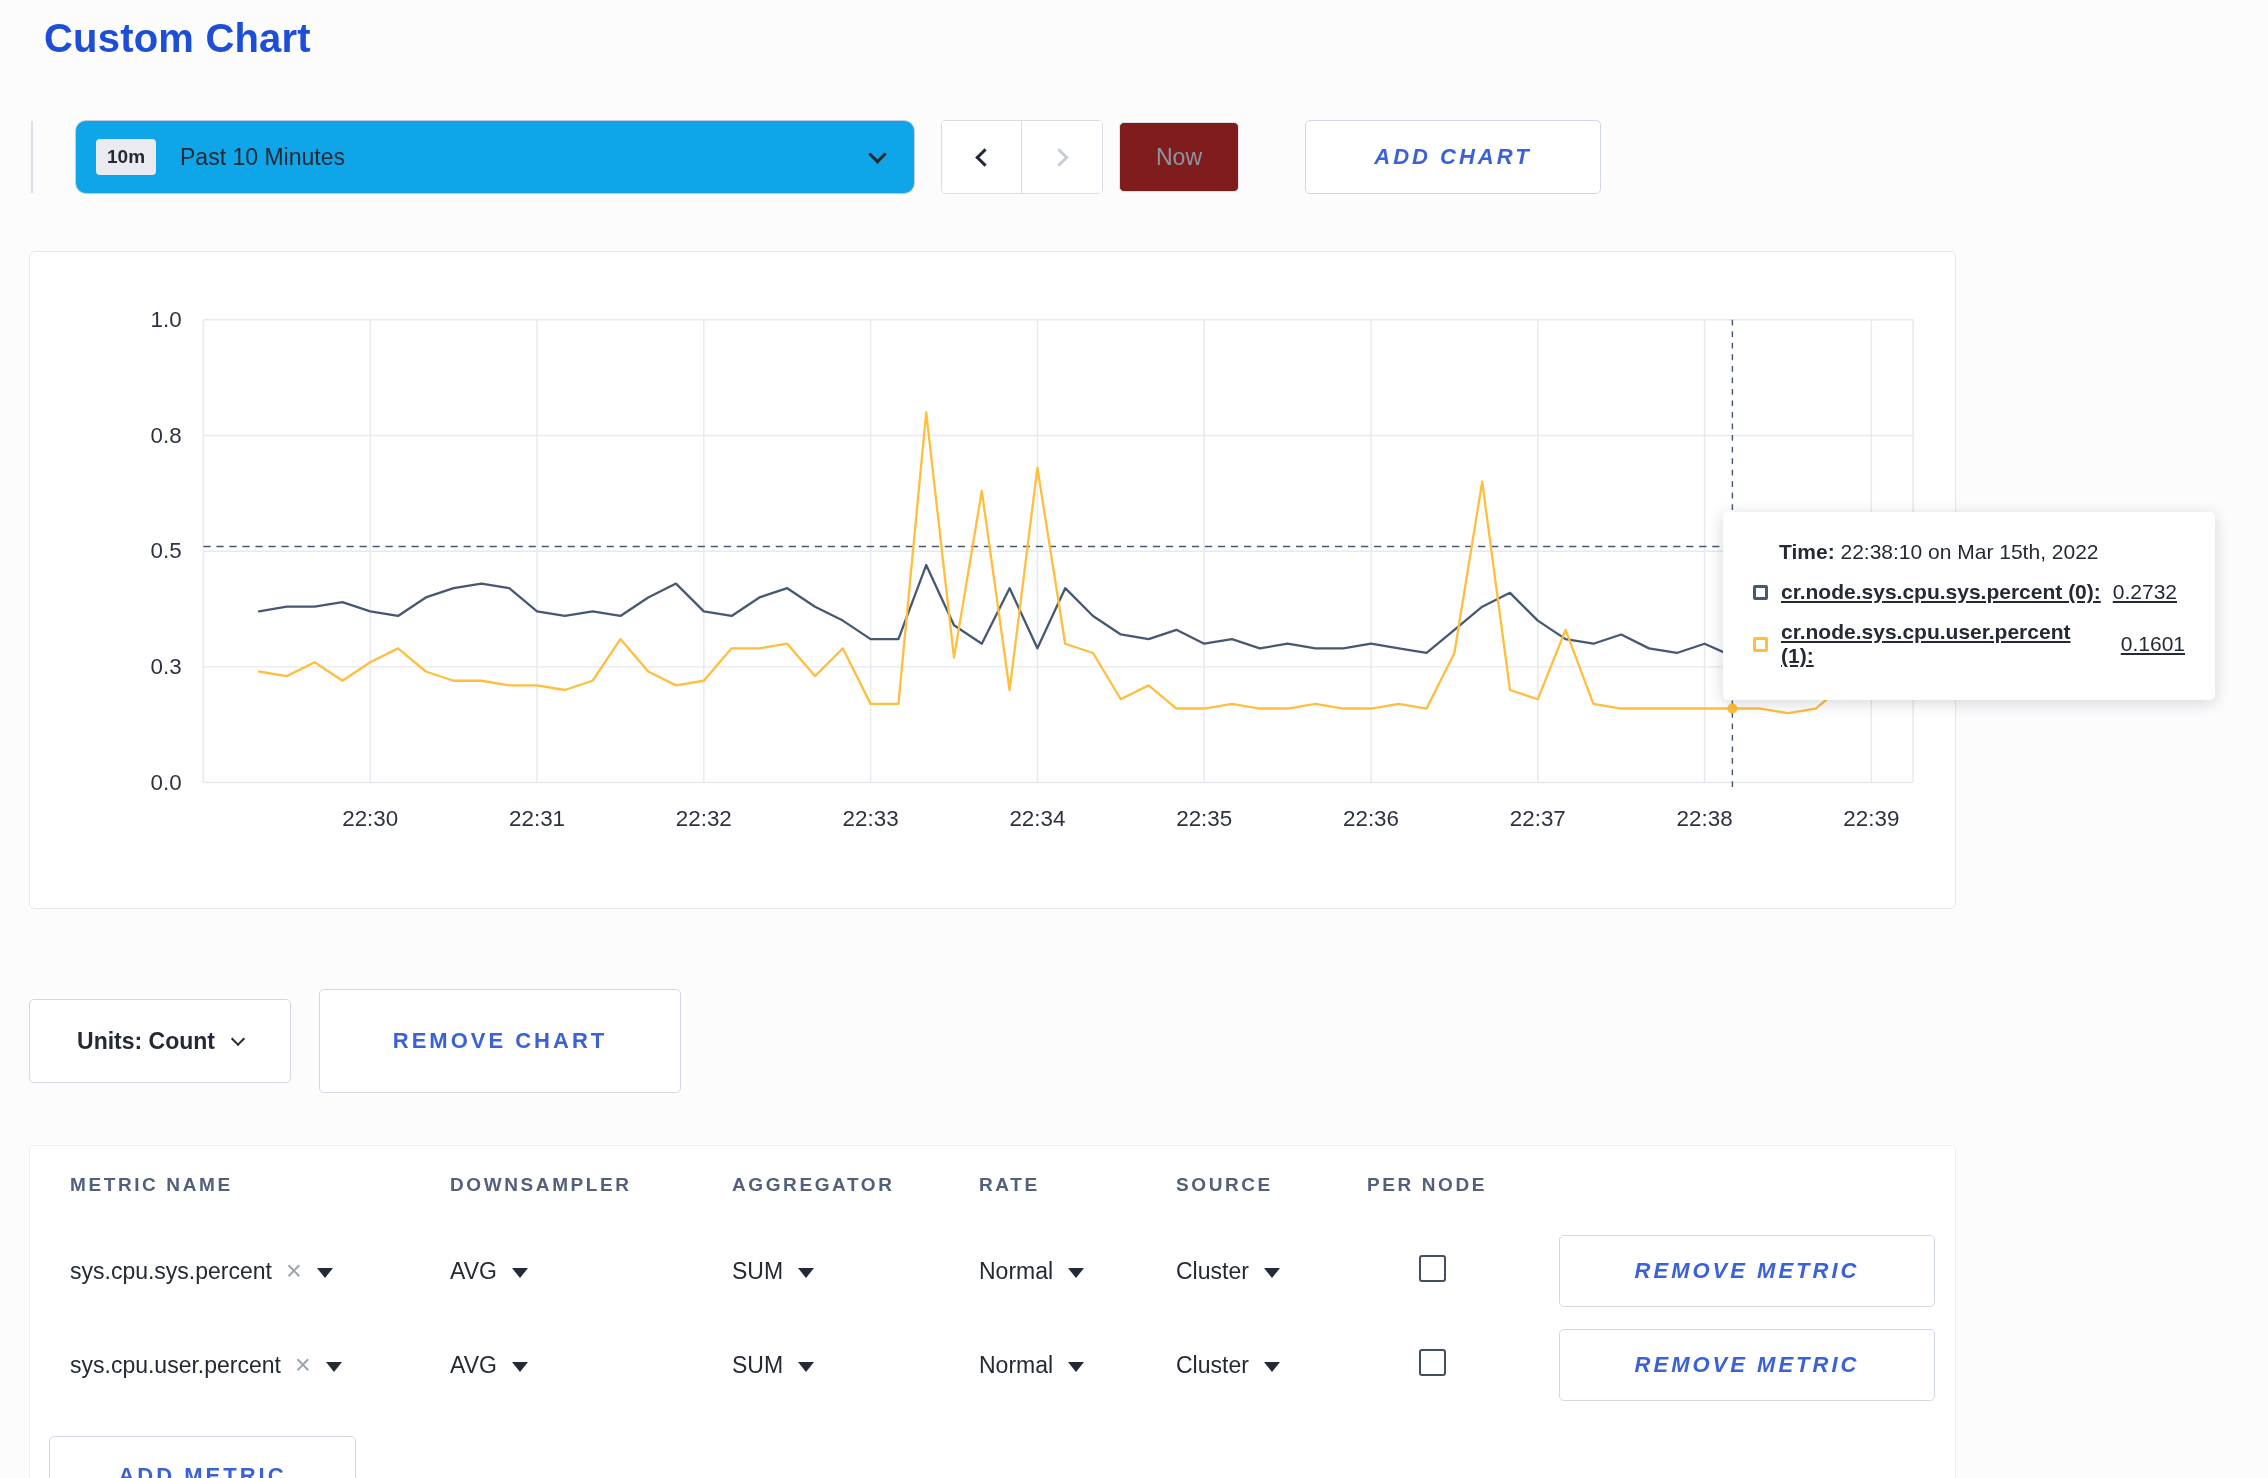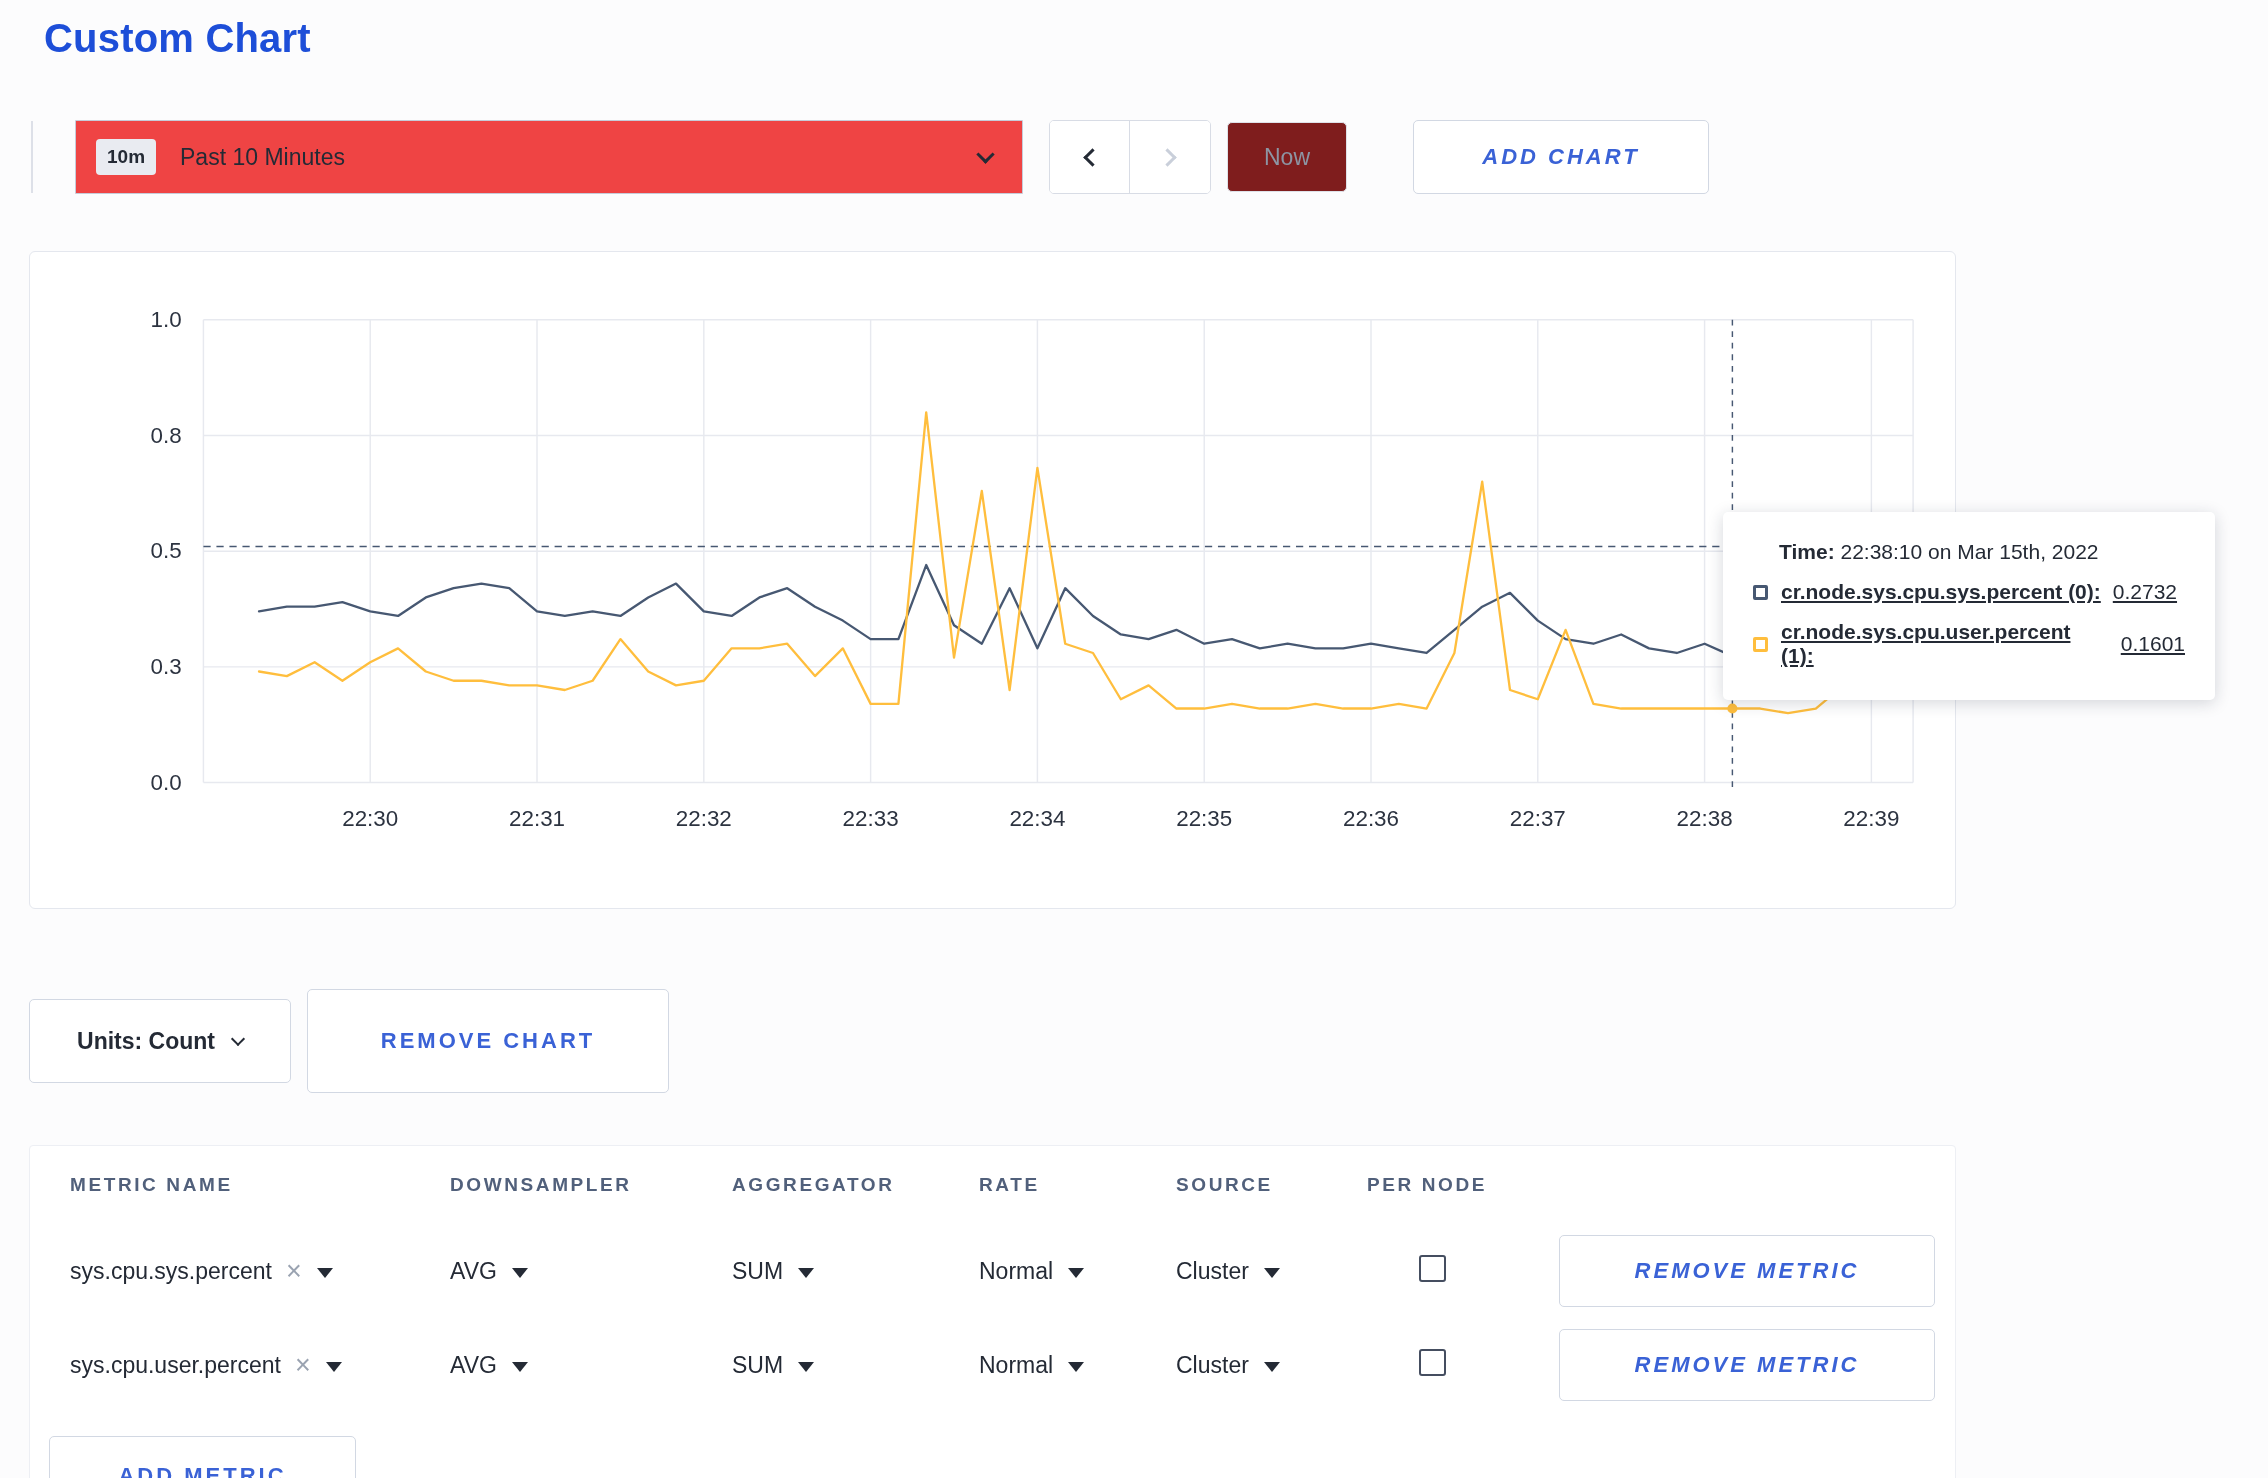--- a/index.html
+++ b/index.html
@@ -11,22 +11,22 @@
     --accent: #3a62d6;
   }
   .page { position: relative; width: 2268px; height: 1478px; }
 
   .page-title { font-size: 40px; font-weight: 700; color: #1d4ed8; margin: 16px 0 0 44px; letter-spacing: .2px; }
 
   
   .controls-row { display: flex; align-items: center; margin: 58px 0 0 31px; height: 76px; }
   .controls-rule { width: 2px; height: 72px; background: #dde0e8; margin-right: 42px; }
   .time-dropdown {
-    width: 948px; height: 74px; background: #ef4444; border: 1.5px solid #c6ccd9;
-    border-radius: 1px; display: flex; align-items: center; padding: 0 30px 0 20px; cursor: pointer;
+    width: 840px; height: 74px; background: #0ea5e9; border: 1.5px solid #c6ccd9;
+    border-radius: 11px; display: flex; align-items: center; padding: 0 30px 0 20px; cursor: pointer;
   }
   .time-badge { background: #e9ebf1; border-radius: 4px; font-size: 19px; font-weight: 700; padding: 7px 11px; }
   .time-label { font-size: 23px; margin-left: 24px; }
   .chev { display: inline-block; width: 13px; height: 13px; border-right: 3px solid #242a35; border-bottom: 3px solid #242a35; }
   .chev-down  { transform: rotate(45deg); margin-left: auto; margin-top: -6px; }
   .chev-left  { transform: rotate(135deg); margin-left: 5px; }
   .chev-right { transform: rotate(-45deg); margin-right: 5px; }
   .chev.light { border-color: #c9cfda; }
   .chev.small { width: 10px; height: 10px; border-width: 2.5px; }
 
@@ -54,21 +54,21 @@
     position: absolute; left: 1693px; top: 260px; width: 492px; background: #fff; border-radius: 5px;
     box-shadow: 0 3px 16px rgba(23,34,53,.18); padding: 28px 30px 32px 30px; z-index: 5;
   }
   .tt-time { font-size: 21px; padding-left: 26px; margin-bottom: 8px; }
   .tt-row { display: flex; align-items: center; font-size: 21px; margin-top: 16px; text-decoration: underline; }
   .tt-swatch { width: 15px; height: 15px; border: 3px solid #242a35; border-radius: 2px; background: #fff; margin-right: 13px; flex: none; }
   .tt-label { font-weight: 700; }
   .tt-val { margin-left: 12px; }
 
   
-  .units-row { display: flex; align-items: center; margin: 80px 0 0 29px; gap: 16px; }
+  .units-row { display: flex; align-items: center; margin: 80px 0 0 29px; gap: 28px; }
   .units-btn {
     height: 84px; min-width: 262px; background: #fff; border: 1.5px solid #d2d8e3; border-radius: 5px;
     font-size: 23px; font-weight: 700; color: #242a35; font-family: inherit; cursor: pointer;
     display: flex; align-items: center; justify-content: center; gap: 18px; padding: 0 30px;
   }
   .remove-chart { width: 362px; height: 104px; }
 
   
   .table-card { margin: 52px 0 0 29px; width: 1927px; background: #fff; border: 1.5px solid #edeff4; border-radius: 4px; padding-bottom: 14px; }
   .mgrid { display: grid; grid-template-columns: 380px 282px 247px 197px 191px 192px 1fr; align-items: center; padding: 0 22px 0 40px; }

